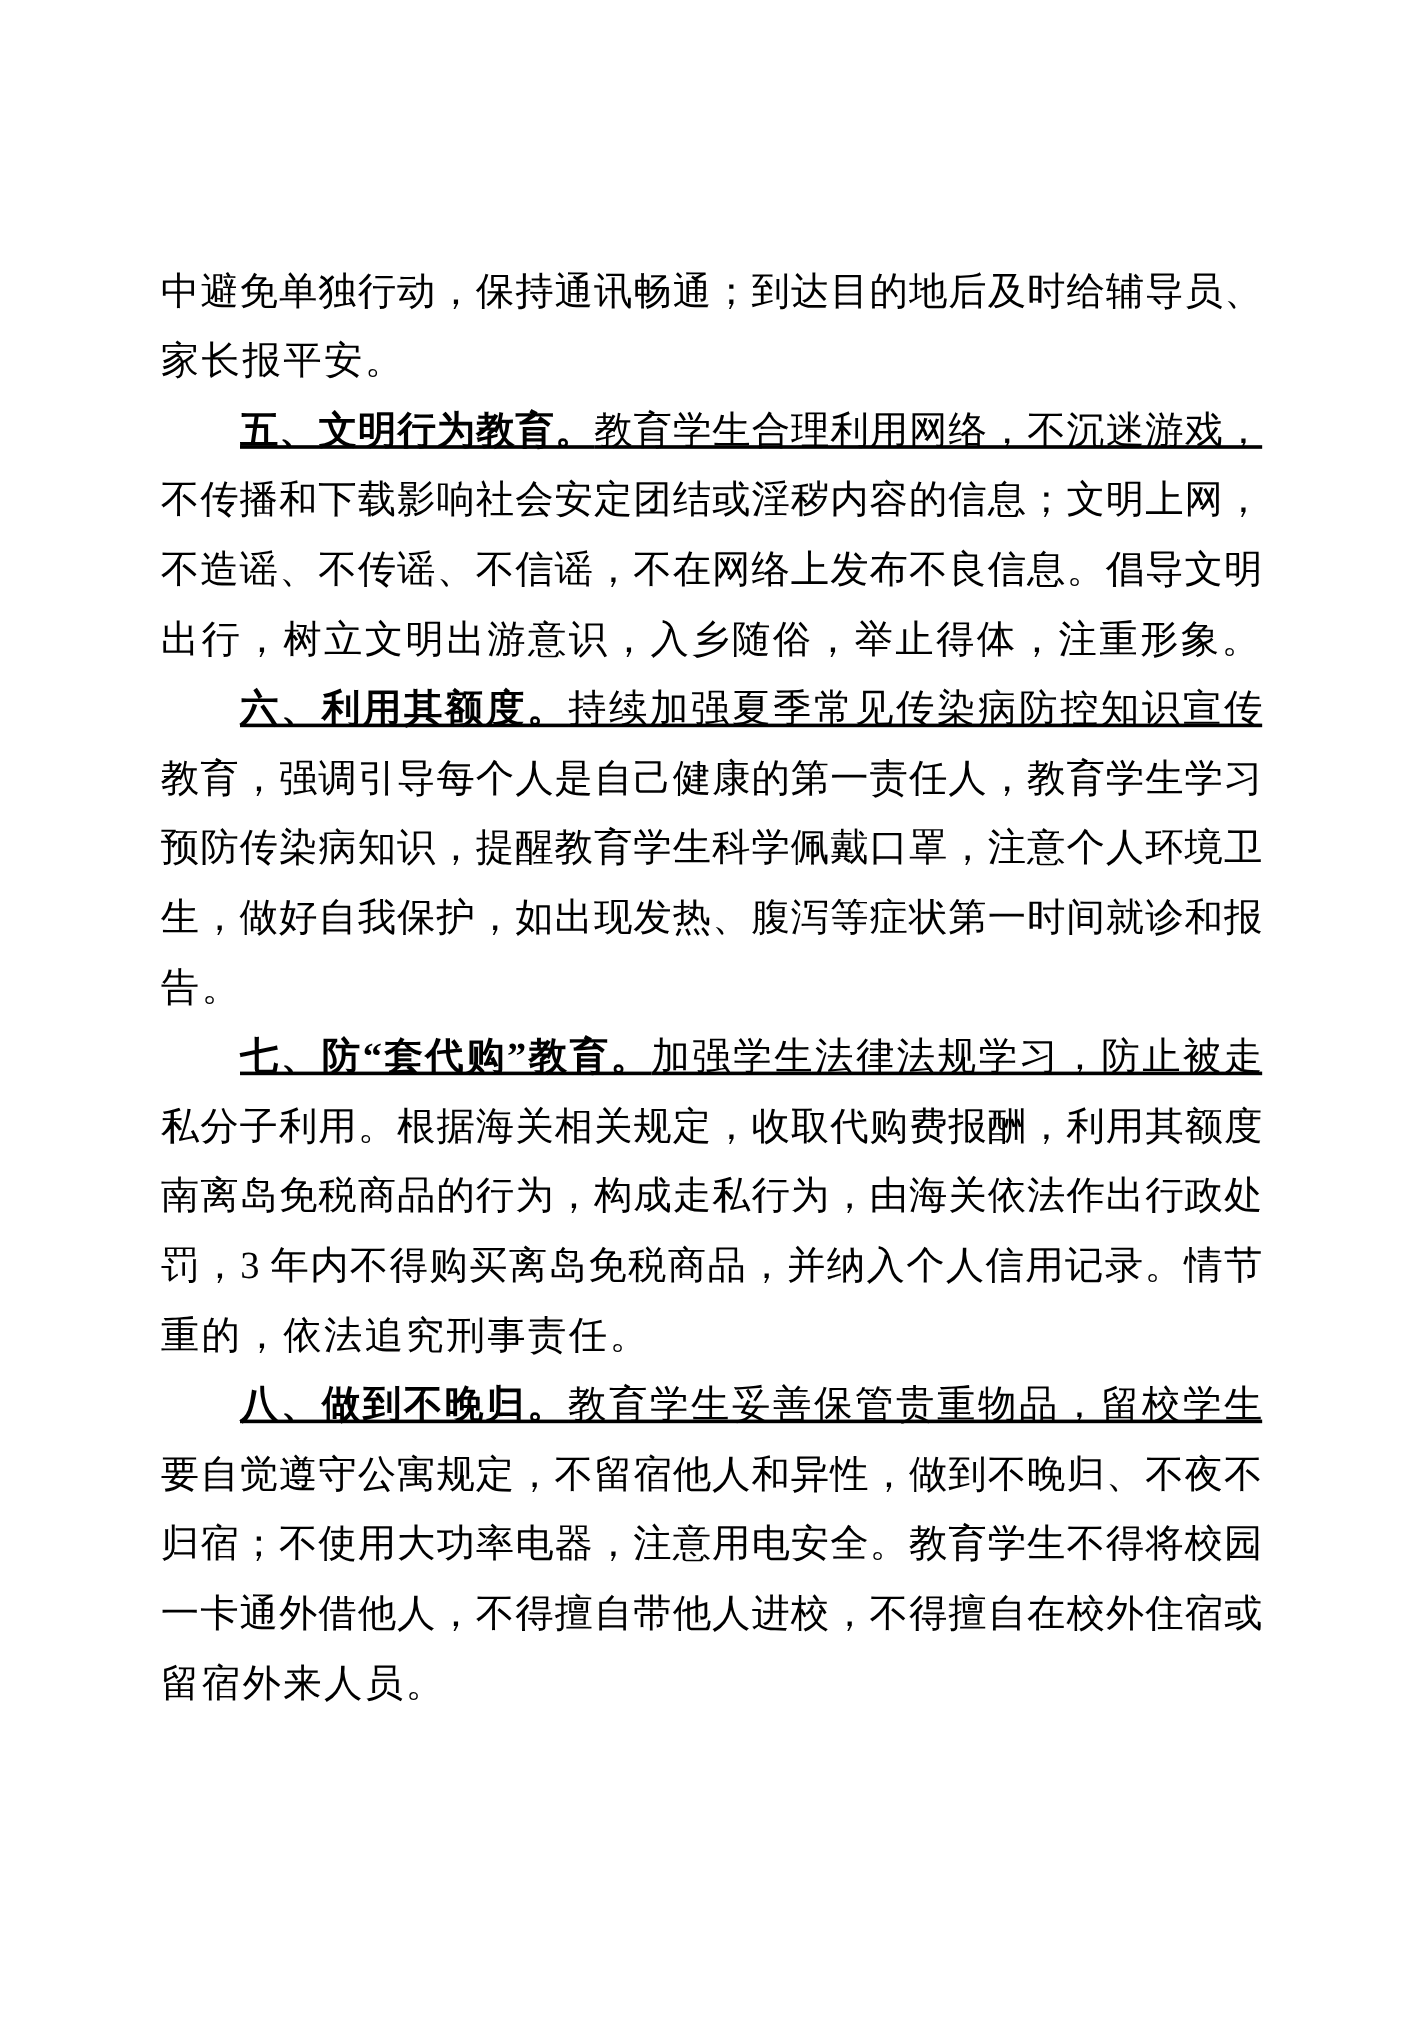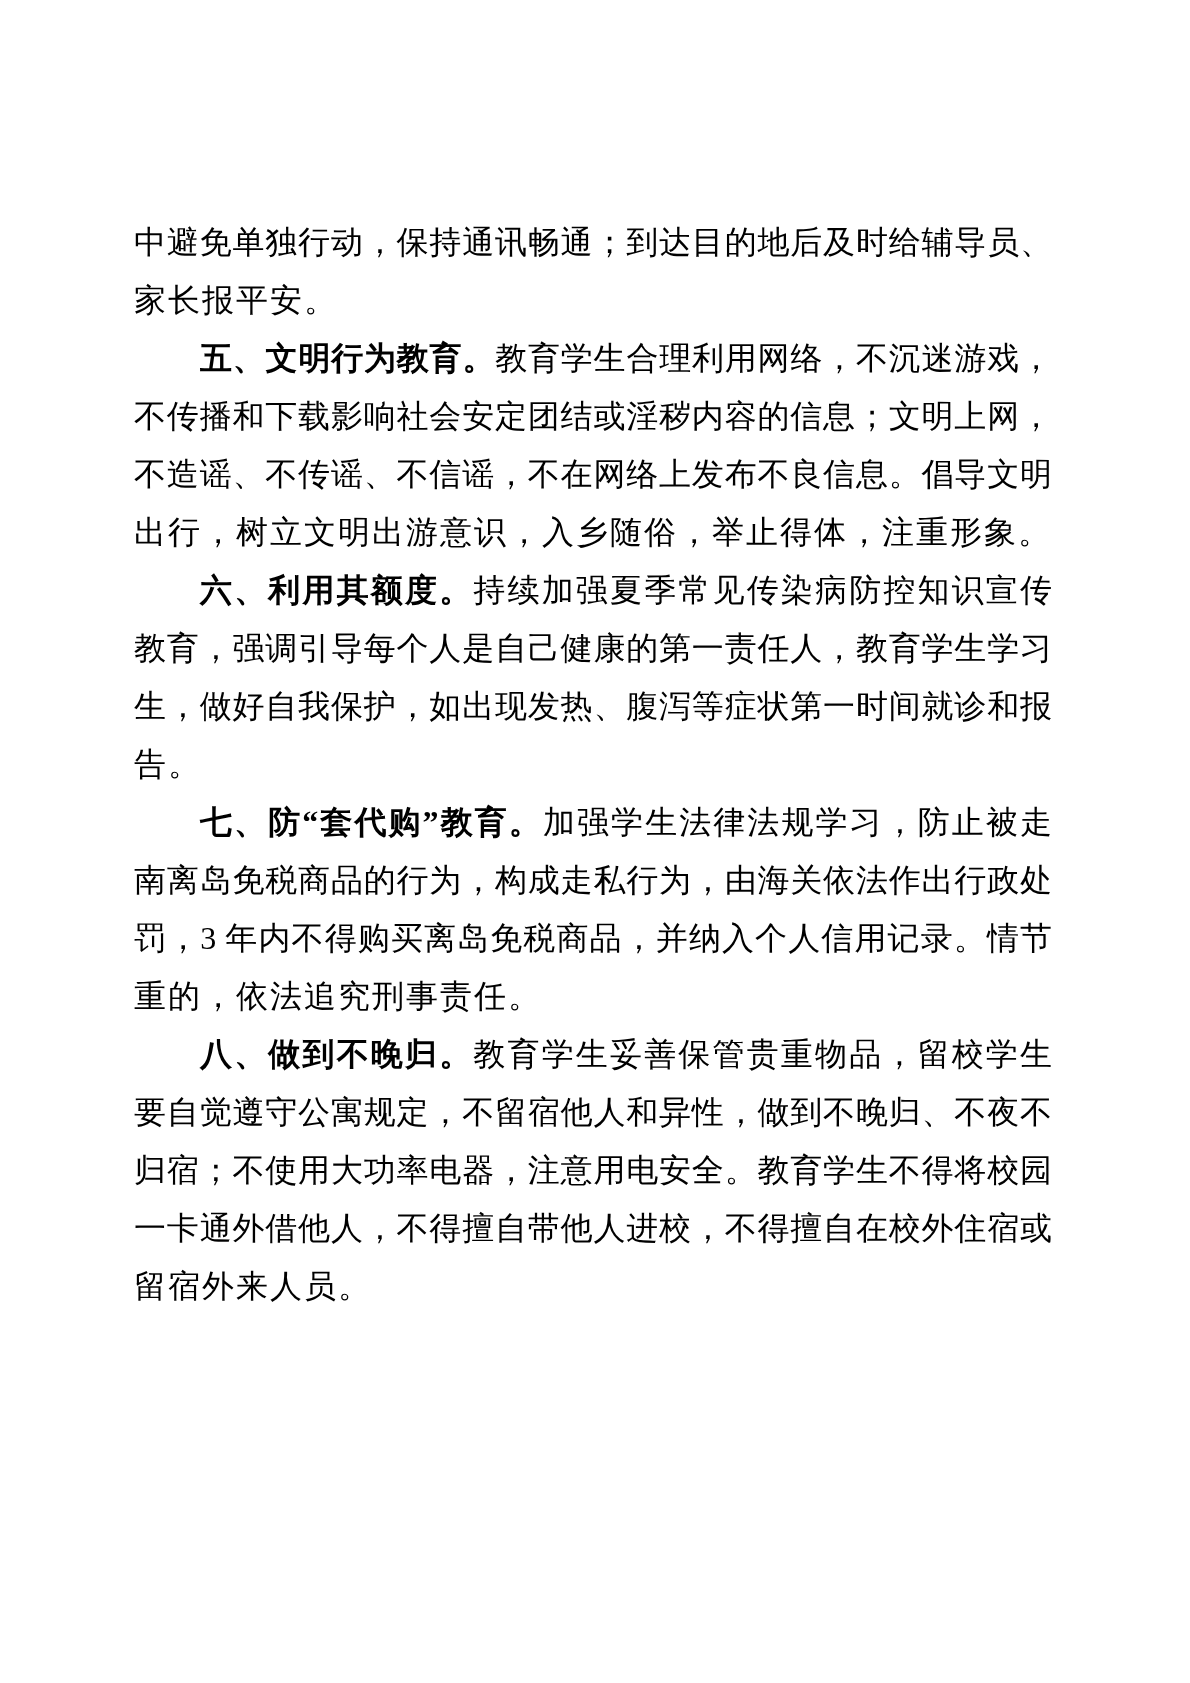--- a/index.html
+++ b/index.html
@@ -27,20 +27,21 @@
   .line {
     height: 58px;
     line-height: 58px;
     overflow: hidden;
     text-align: justify;
     text-align-last: justify;
     text-justify: inter-character;
   }
   .line.indent {
     text-indent: 66px;
+    text-decoration: underline;
   }
   .line.lastline {
     text-align: right;
     text-align-last: left;
     letter-spacing: 2px;
   }
   .head {
     font-weight: 700;
   }
 </style>
@@ -50,23 +51,25 @@
 <div class="page">
   <div class="doc-body">
       <div class="line"><span>中避免单独行动，保持通讯畅通；到达目的地后及时给辅导员、</span></div>
       <div class="line lastline"><span>家长报平安。</span></div>
       <div class="line indent"><span class="head">五、文明行为教育。</span><span>教育学生合理利用网络，不沉迷游戏，</span></div>
       <div class="line"><span>不传播和下载影响社会安定团结或淫秽内容的信息；文明上网，</span></div>
       <div class="line"><span>不造谣、不传谣、不信谣，不在网络上发布不良信息。倡导文明</span></div>
       <div class="line lastline"><span>出行，树立文明出游意识，入乡随俗，举止得体，注重形象。</span></div>
       <div class="line indent"><span class="head">六、利用其额度。</span><span>持续加强夏季常见传染病防控知识宣传</span></div>
       <div class="line"><span>教育，强调引导每个人是自己健康的第一责任人，教育学生学习</span></div>
+      <div class="line"><span>预防传染病知识，提醒教育学生科学佩戴口罩，注意个人环境卫</span></div>
       <div class="line"><span>生，做好自我保护，如出现发热、腹泻等症状第一时间就诊和报</span></div>
       <div class="line lastline"><span>告。</span></div>
       <div class="line indent"><span class="head">七、防“套代购”教育。</span><span>加强学生法律法规学习，防止被走</span></div>
+      <div class="line"><span>私分子利用。根据海关相关规定，收取代购费报酬，利用其额度</span></div>
       <div class="line"><span>南离岛免税商品的行为，构成走私行为，由海关依法作出行政处</span></div>
       <div class="line"><span>罚，3 年内不得购买离岛免税商品，并纳入个人信用记录。情节严</span></div>
       <div class="line lastline"><span>重的，依法追究刑事责任。</span></div>
       <div class="line indent"><span class="head">八、做到不晚归。</span><span>教育学生妥善保管贵重物品，留校学生</span></div>
       <div class="line"><span>要自觉遵守公寓规定，不留宿他人和异性，做到不晚归、不夜不</span></div>
       <div class="line"><span>归宿；不使用大功率电器，注意用电安全。教育学生不得将校园</span></div>
       <div class="line"><span>一卡通外借他人，不得擅自带他人进校，不得擅自在校外住宿或</span></div>
       <div class="line lastline"><span>留宿外来人员。</span></div>
     </div>
 </div>

